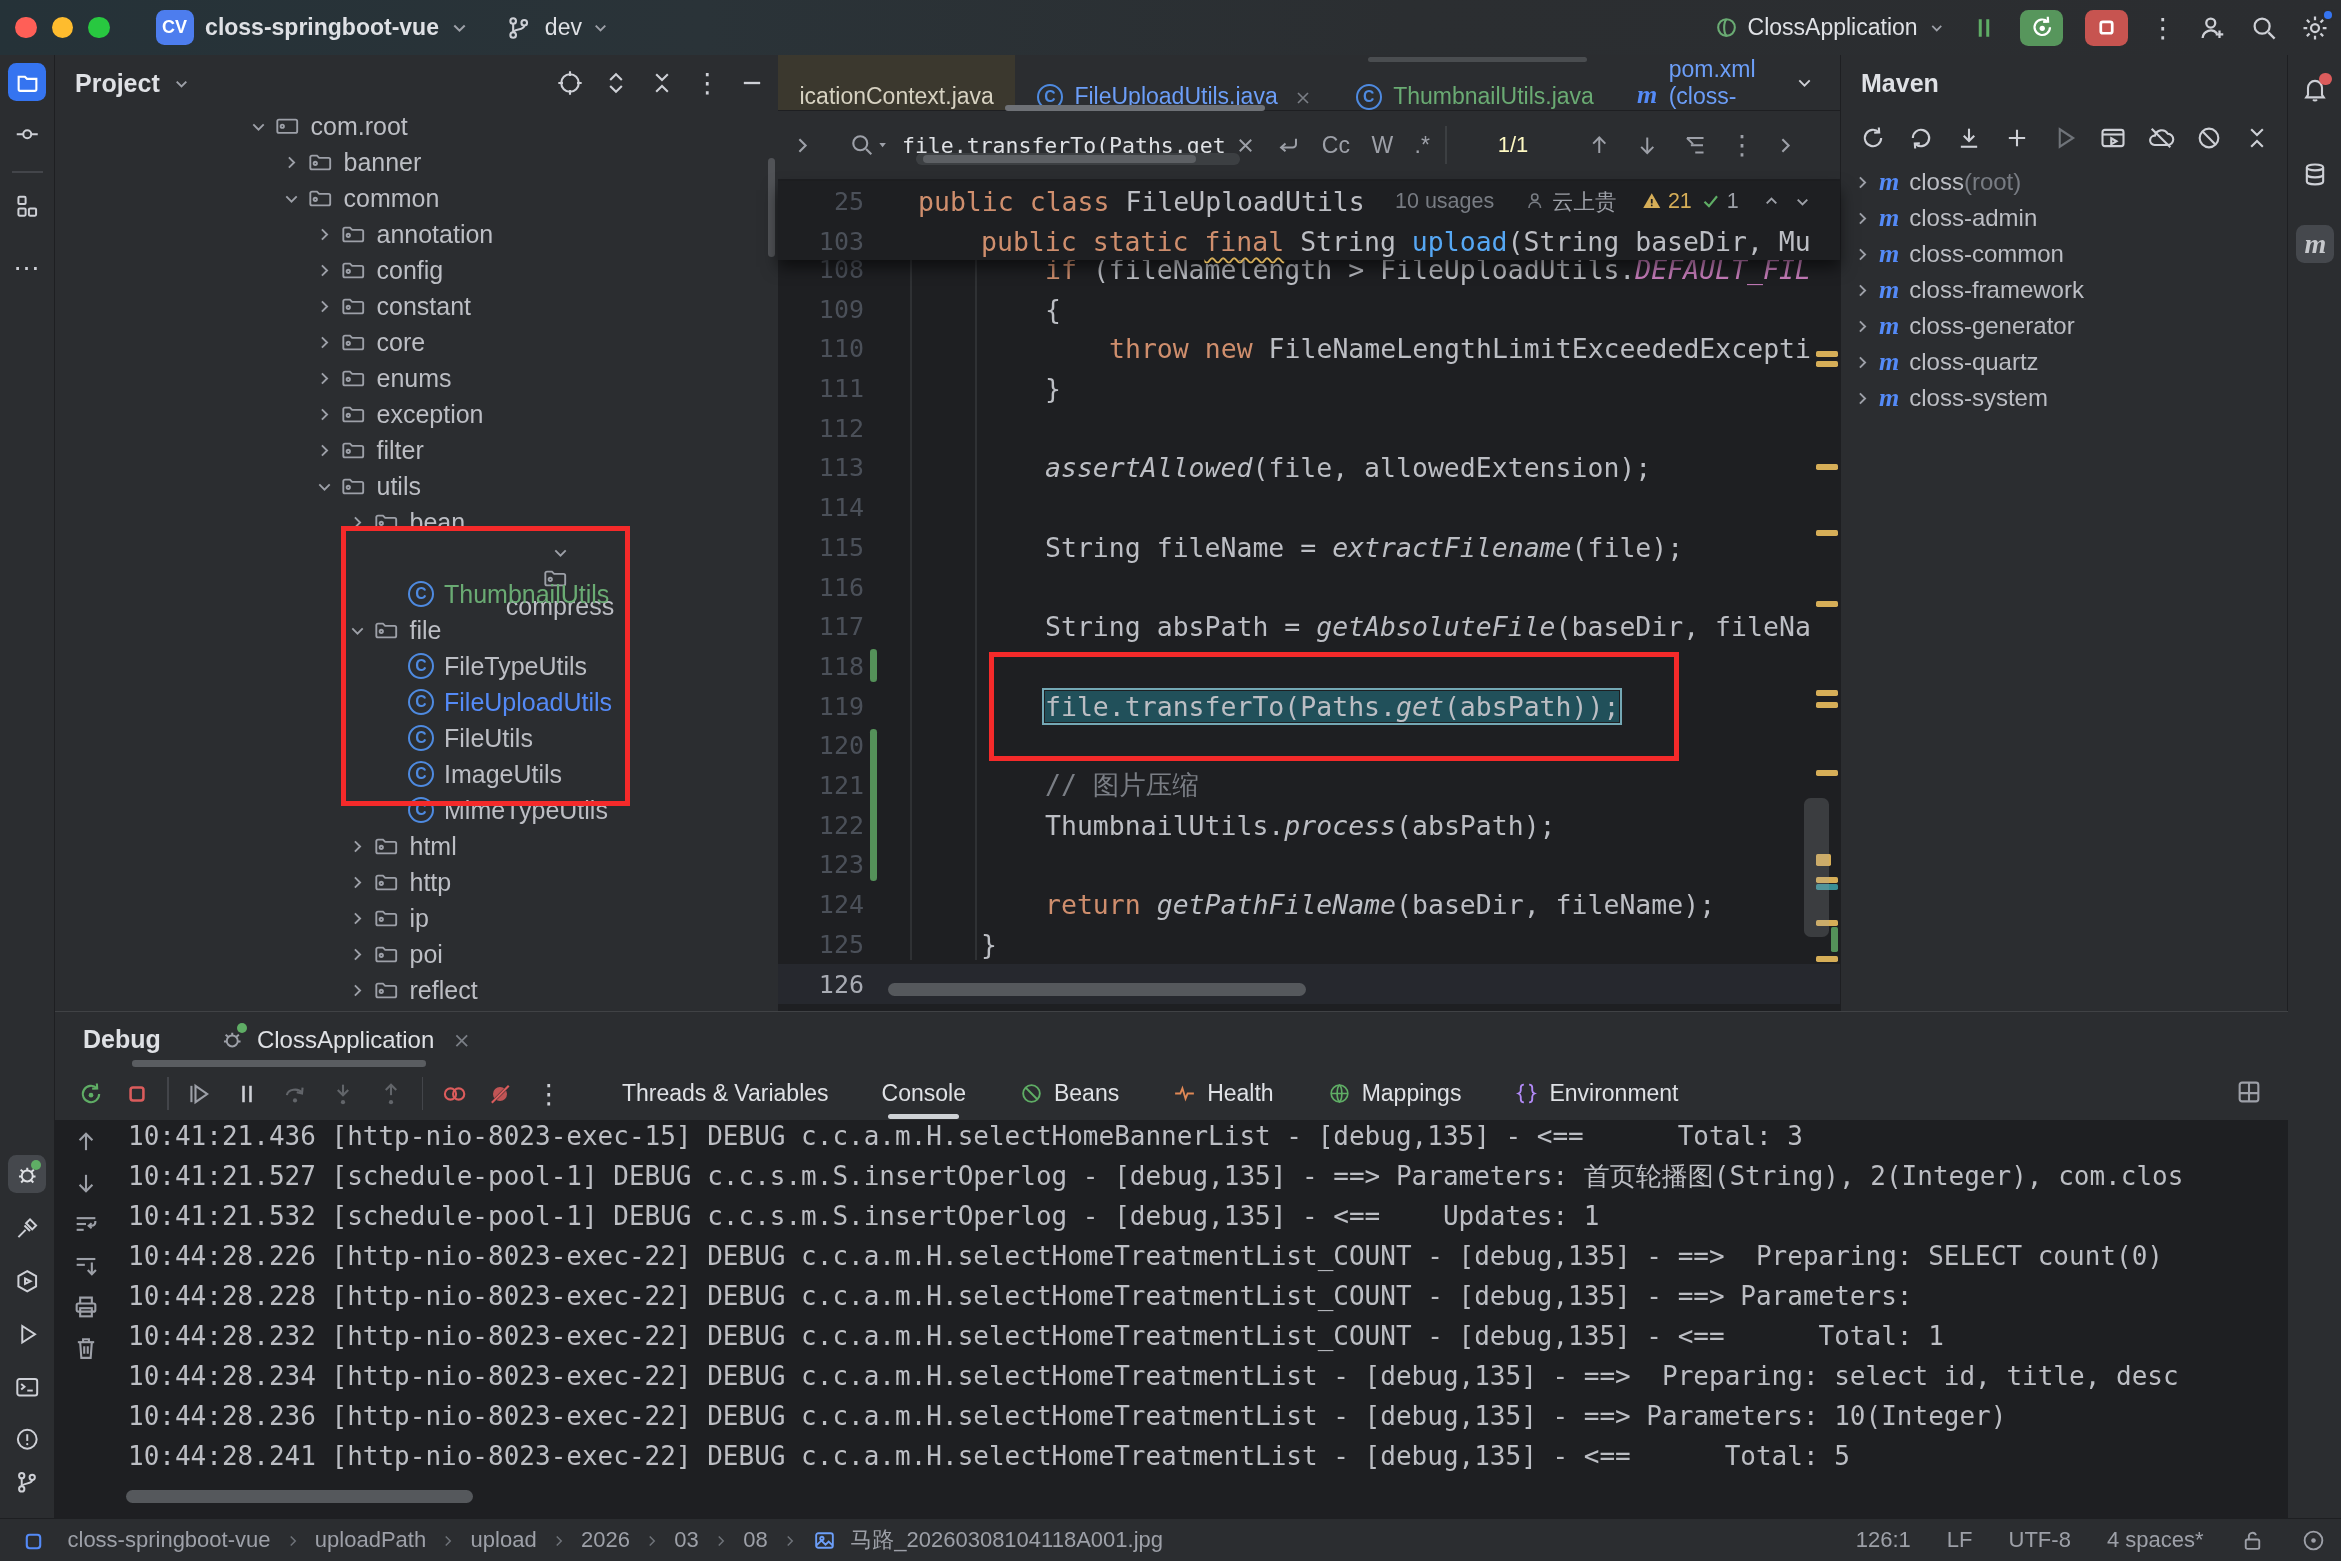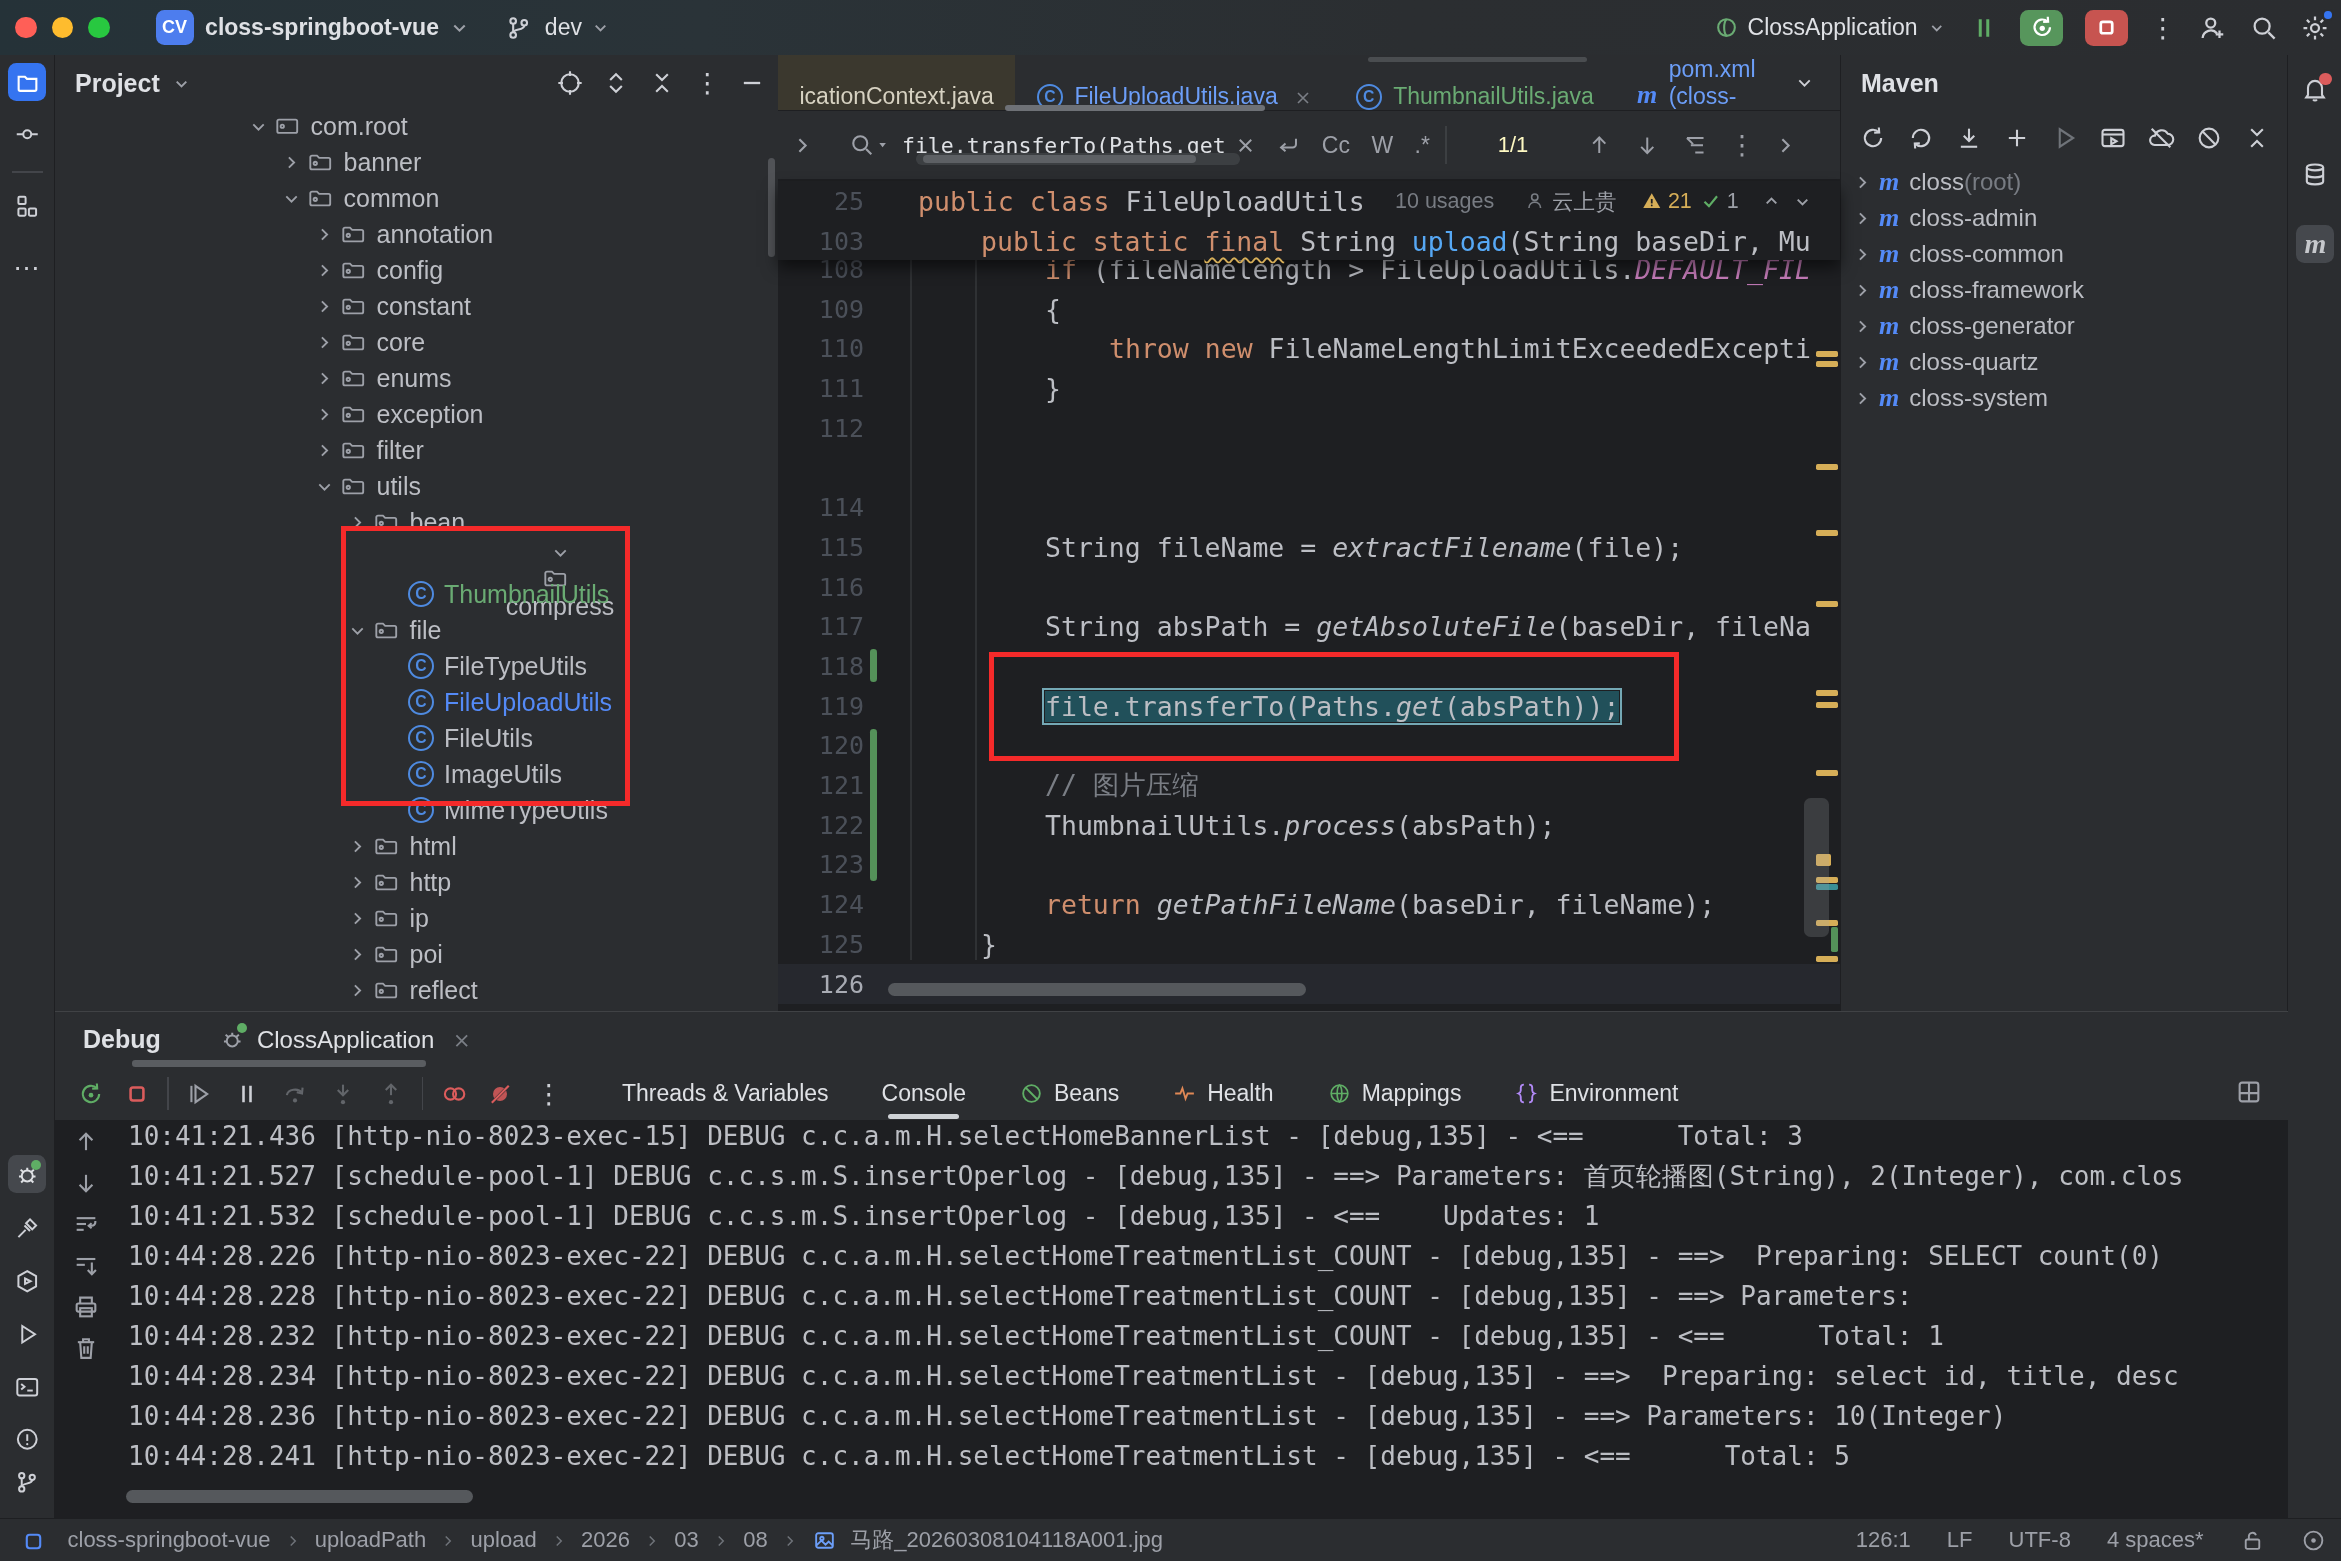--- a/index.html
+++ b/index.html
@@ -693,20 +693,21 @@
         <div class="code-row"><span class="lnum">103</span><span class="ctext" style="left:203px"><span class="kw">public</span><span class="pl"> </span><span class="kw">static</span><span class="pl"> </span><span class="kw wavy">final</span><span class="pl"> String </span><span class="decl">upload</span><span class="pl">(String baseDir, Mu</span></span></div>
       </div>
     <div id="code">
       <div class="ind-guide" style="left:132px;height:711px"></div>
       <div class="ind-guide" style="left:197px;height:711px"></div>
     <div class="code-row" style="position: absolute; top: 0px; left: 0px; right: 0px;"><span class="lnum">108</span><span class="ctext" style="left:267px"><span class="kw">if</span><span class="pl"> (fileNamelength &gt; FileUploadUtils.</span><span class="const">DEFAULT_FIL</span></span></div>
         <div class="code-row" style="position: absolute; top: 40px; left: 0px; right: 0px;"><span class="lnum">109</span><span class="ctext" style="left:267px"><span class="pl">{</span></span></div>
         <div class="code-row" style="position: absolute; top: 79px; left: 0px; right: 0px;"><span class="lnum">110</span><span class="ctext" style="left:331px"><span class="kw">throw</span><span class="pl"> </span><span class="kw">new</span><span class="pl"> FileNameLengthLimitExceededExcepti</span></span></div>
         <div class="code-row" style="position: absolute; top: 119px; left: 0px; right: 0px;"><span class="lnum">111</span><span class="ctext" style="left:267px"><span class="pl">}</span></span></div>
         <div class="code-row" style="position: absolute; top: 159px; left: 0px; right: 0px;"><span class="lnum">112</span><span class="ctext" style="left:140px"></span></div>
+        <div class="code-row" style="position: absolute; top: 198px; left: 0px; right: 0px;"><span class="lnum">113</span><span class="ctext" style="left:267px"><span class="call">assertAllowed</span><span class="pl">(file, allowedExtension);</span></span></div>
         <div class="code-row" style="position: absolute; top: 238px; left: 0px; right: 0px;"><span class="lnum">114</span><span class="ctext" style="left:140px"></span></div>
         <div class="code-row" style="position: absolute; top: 278px; left: 0px; right: 0px;"><span class="lnum">115</span><span class="ctext" style="left:267px"><span class="pl">String fileName = </span><span class="call">extractFilename</span><span class="pl">(file);</span></span></div>
         <div class="code-row" style="position: absolute; top: 318px; left: 0px; right: 0px;"><span class="lnum">116</span><span class="ctext" style="left:140px"></span></div>
         <div class="code-row" style="position: absolute; top: 357px; left: 0px; right: 0px;"><span class="lnum">117</span><span class="ctext" style="left:267px"><span class="pl">String absPath = </span><span class="call">getAbsoluteFile</span><span class="pl">(baseDir, fileNa</span></span></div>
         <div class="code-row" style="position: absolute; top: 397px; left: 0px; right: 0px;"><span class="lnum">118</span><span class="ctext" style="left:140px"></span></div>
         <div class="code-row" style="position: absolute; top: 437px; left: 0px; right: 0px;"><span class="lnum">119</span><span class="ctext" style="left:267px"><span class="sel-span"><span class="pl">file.transferTo(Paths.</span><span class="call">get</span><span class="pl">(absPath));</span></span></span></div>
         <div class="code-row" style="position: absolute; top: 476px; left: 0px; right: 0px;"><span class="lnum">120</span><span class="ctext" style="left:140px"></span></div>
         <div class="code-row" style="position: absolute; top: 516px; left: 0px; right: 0px;"><span class="lnum">121</span><span class="ctext" style="left:267px"><span class="cmt">// 图片压缩</span></span></div>
         <div class="code-row" style="position: absolute; top: 556px; left: 0px; right: 0px;"><span class="lnum">122</span><span class="ctext" style="left:267px"><span class="pl">ThumbnailUtils.</span><span class="call">process</span><span class="pl">(absPath);</span></span></div>
         <div class="code-row" style="position: absolute; top: 595px; left: 0px; right: 0px;"><span class="lnum">123</span><span class="ctext" style="left:140px"></span></div>

